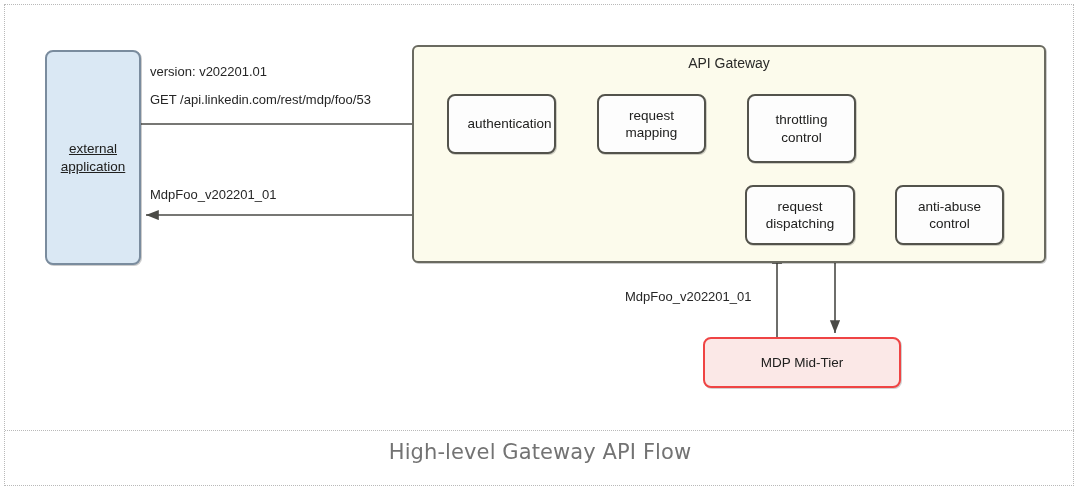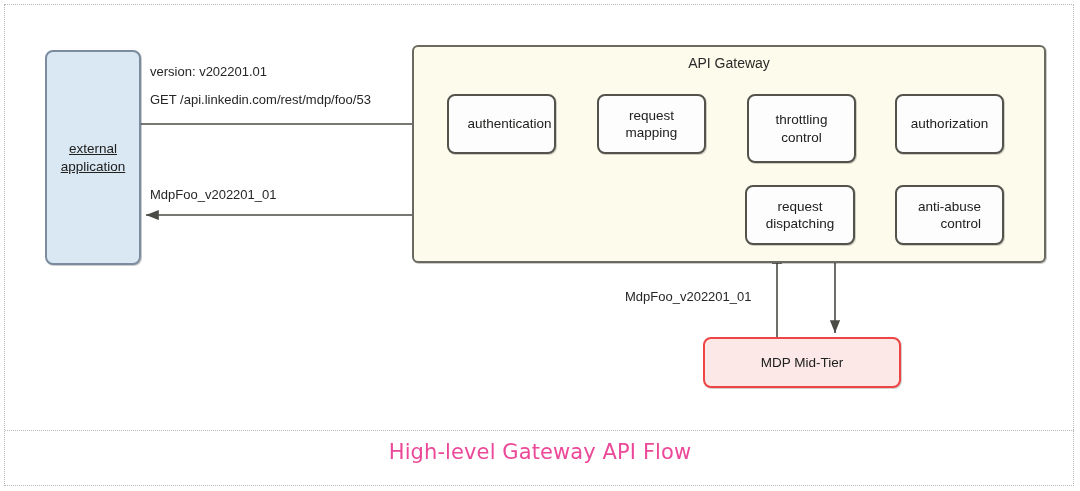--- a/index.html
+++ b/index.html
@@ -37,21 +37,21 @@
     height: 0;
     border-top: 1px dotted #b9b9b9;
   }
   .caption {
     position: absolute;
     left: 0;
     top: 440px;
     width: 1080px;
     text-align: center;
     font-size: 21px;
-    color: #ec4899;
+    color: #737373;
     font-family: "DejaVu Sans", sans-serif;
     letter-spacing: 0.1px;
   }
 
   
   .node {
     position: absolute;
     box-sizing: border-box;
     border-radius: 8px;
     display: flex;
@@ -159,25 +159,22 @@
   <div class="node node-step" style="left:597px; top:94px; width:109px; height:60px;">
     <span>request
 mapping</span>
   </div>
 
   <div class="node node-step" style="left:747px; top:94px; width:109px; height:69px;">
     <span>throttling
 control</span>
   </div>
 
-  <div class="node node-step" style="left:895px; top:94px; width:109px; height:60px;">
-    <span>authorization</span>
-  </div>
 
-  <div class="node node-step" style="left:895px; top:185px; width:109px; height:60px;text-align:right;">
+  <div class="node node-step" style="left:895px; top:185px; width:109px; height:60px;">
     <span>anti-abuse
 control</span>
   </div>
 
   <div class="node node-step" style="left:745px; top:185px; width:110px; height:60px;">
     <span>request
 dispatching</span>
   </div>
 
   <div class="node node-midtier" style="left:703px; top:337px; width:198px; height:51px;">

